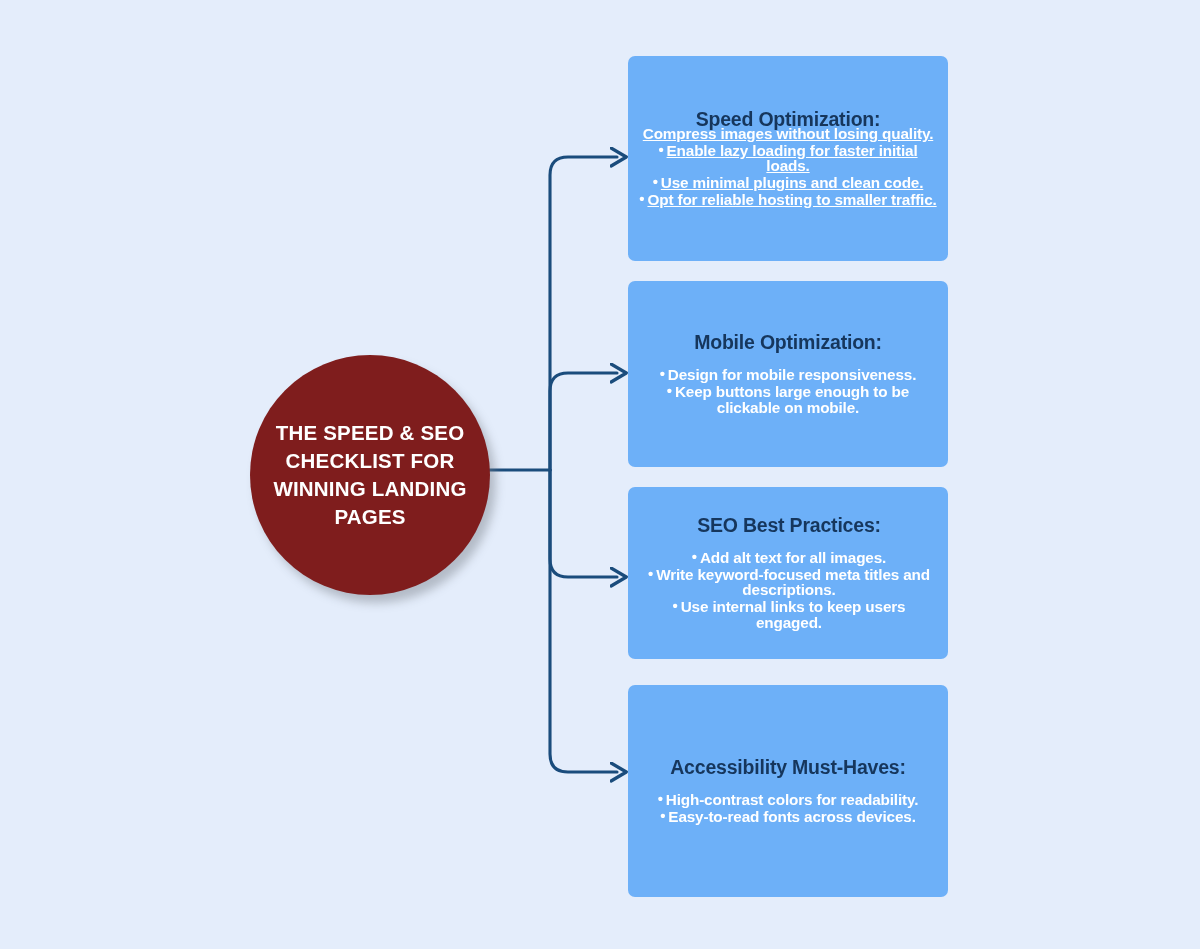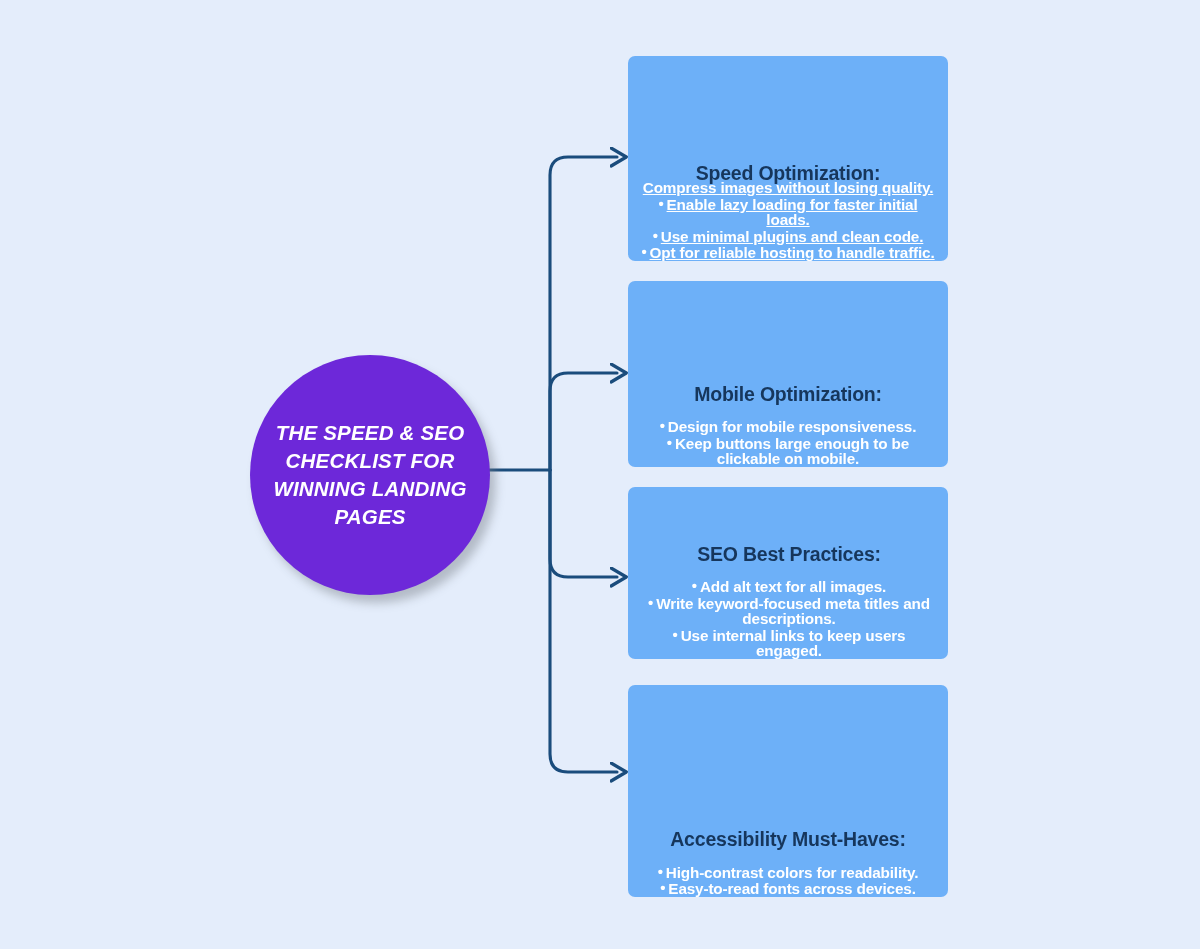--- a/index.html
+++ b/index.html
@@ -24,27 +24,26 @@
   }
 
   
   #hub {
     position: absolute;
     left: 250px;
     top: 355px;
     width: 240px;
     height: 240px;
     border-radius: 50%;
-    background: #6d28d9;
+    background: #7f1d1d;
     box-shadow: 6px 8px 10px rgba(120,126,136,0.45);
     display: flex;
     align-items: center;
     justify-content: center;
     z-index: 3;
-    font-style: italic;
   }
 
   #hub-label {
     color: #ffffff;
     font-weight: bold;
     font-size: 20.5px;
     line-height: 1.36;
     letter-spacing: 0.2px;
     text-align: center;
     width: 200px;
@@ -65,21 +64,21 @@
   .card {
     position: absolute;
     left: 628px;
     width: 320px;
     background: #6db0f8;
     border-radius: 7px;
     z-index: 1;
     display: flex;
     flex-direction: column;
     align-items: center;
-    justify-content: flex-end;
+    justify-content: center;
     padding: 0 6px;
     overflow: hidden;
   }
 
   #card-0 { top: 56px;  height: 205px; }
   #card-1 { top: 281px; height: 186px; }
   #card-2 { top: 487px; height: 172px; padding-left: 8px; }
   #card-3 { top: 685px; height: 212px; }
 
   .card-inner {
@@ -150,21 +149,21 @@
     <div id="hub-label">THE SPEED &amp; SEO CHECKLIST FOR WINNING LANDING PAGES</div>
   </div>
 
   <div class="card" id="card-0">
     <div class="card-inner">
       <div class="card-title">Speed Optimization:</div>
       <ul class="card-list">
         <li><span class="bullet">•</span><span>Compress images without losing quality.</span></li>
         <li><span class="bullet">•</span><span>Enable lazy loading for faster initial loads.</span></li>
         <li><span class="bullet">•</span><span>Use minimal plugins and clean code.</span></li>
-        <li><span class="bullet">•</span><span>Opt for reliable hosting to handle traffic.</span></li>
+        <li><span class="bullet">•</span><span>Opt for reliable hosting to smaller traffic.</span></li>
       </ul>
     </div>
   </div>
 
   <div class="card" id="card-1">
     <div class="card-inner">
       <div class="card-title">Mobile Optimization:</div>
       <ul class="card-list">
         <li><span class="bullet">•</span><span>Design for mobile responsiveness.</span></li>
         <li><span class="bullet">•</span><span>Keep buttons large enough to be clickable on mobile.</span></li>

